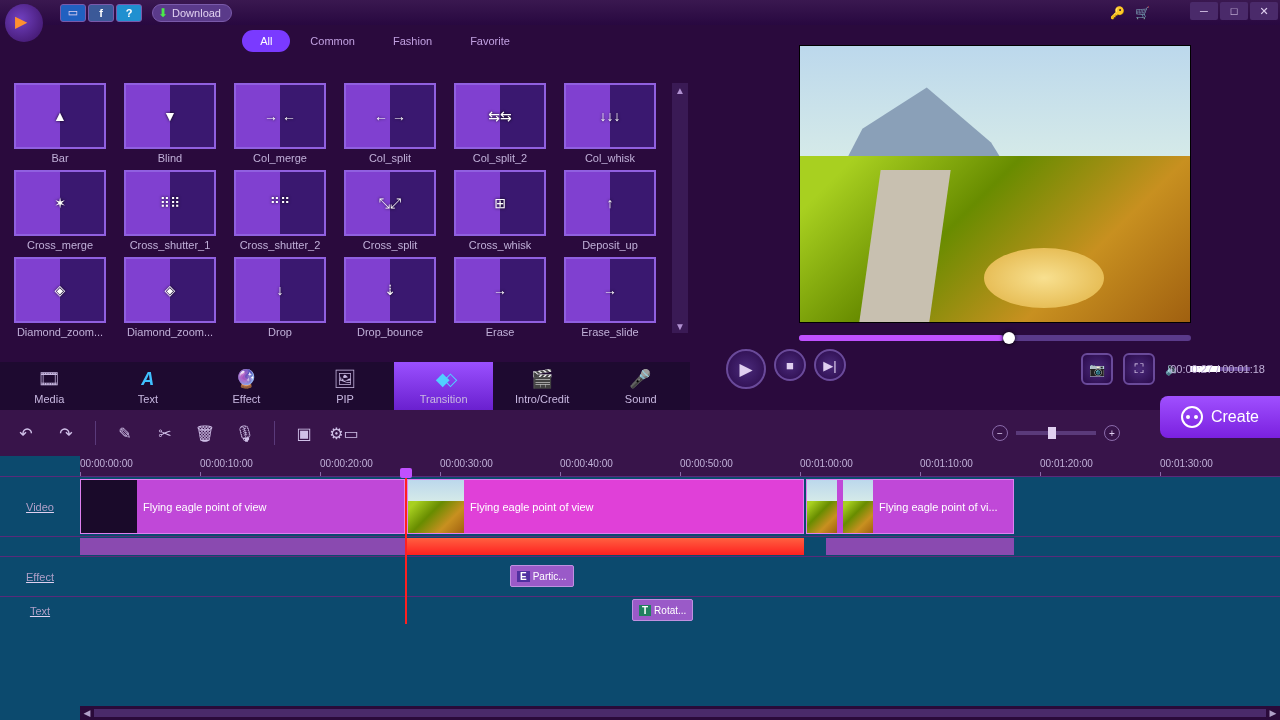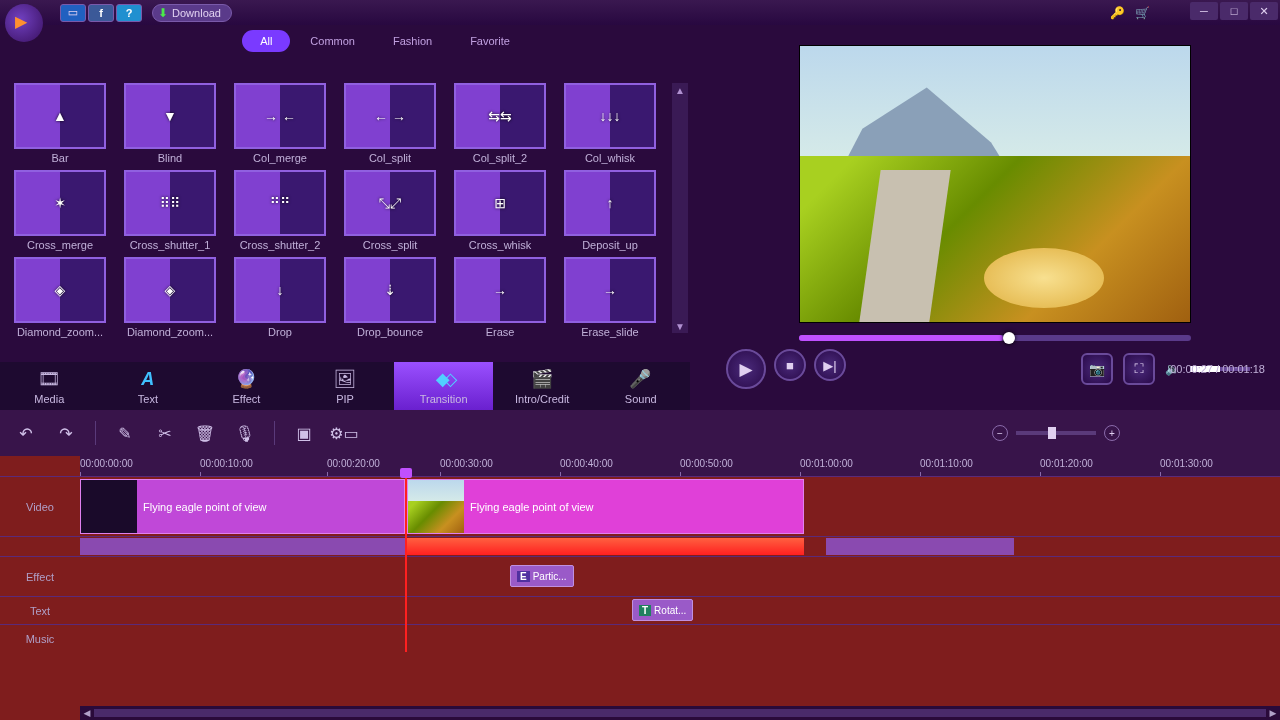--- a/index.html
+++ b/index.html
@@ -75,21 +75,21 @@
 
 .toolbar { height: 46px; background: #38144a; display: flex; align-items: center; padding: 0 15px; gap: 18px; position: relative; }
 .tl-icon { width: 22px; height: 22px; color: #d0c0e8; display: flex; align-items: center; justify-content: center; font-size: 16px; cursor: pointer; }
 .tl-sep { width: 1px; height: 24px; background: #5a3a7a; }
 .zoom-ctrl { position: absolute; right: 160px; display: flex; align-items: center; gap: 8px; }
 .zoom-track { width: 80px; height: 4px; background: #5a3a7a; position: relative; }
 .zoom-thumb { position: absolute; left: 40%; top: -4px; width: 8px; height: 12px; background: #e0d0f0; }
 .zbtn { width: 16px; height: 16px; border: 1px solid #8a6aaa; border-radius: 50%; display: flex; align-items: center; justify-content: center; font-size: 10px; cursor: pointer; }
 
 
-.timeline-pane { height: 264px; background: #7f1d1d; position: relative; overflow: hidden; }
+.timeline-pane { height: 264px; background: #0c4a6e; position: relative; overflow: hidden; text-decoration: underline; }
 .ruler { height: 20px; background: #38144a; position: relative; margin-left: 80px; }
 .ruler .tick { position: absolute; top: 2px; font-size: 10px; color: #c0b0d8; }
 .ruler .tick::after { content: ""; position: absolute; left: 0; top: 14px; width: 1px; height: 4px; background: #8a6aaa; }
 .tracks { position: relative; }
 .track { display: flex; border-top: 1px solid #5a2a7a; }
 .track-label { width: 80px; text-align: left; font-size: 11px; color: #b0a0c8; display: flex; align-items: center; justify-content: center; }
 .track-content { flex: 1; position: relative; }
 .track.video { height: 60px; }
 .track.video-sub { height: 20px; }
 .track.effect { height: 40px; }
@@ -358,20 +358,24 @@
       </div>
       <div class="pb-right">
         <div class="pbtn" style="border-radius:6px">📷</div>
         <div class="pbtn" style="border-radius:6px">⛶</div>
         <span>🔈</span>
         <div class="vol-slider"></div>
       </div>
     </div>
     <div class="time-read">
       <span>00:00:27</span> / <span>00:01:18</span>
+    </div>
+    <div class="create-btn">
+      <div class="reel"></div>
+      <span>Create</span>
     </div>
   </div>
 </div>
 
 <div class="toolbar">
   <div class="tl-icon">↶</div>
   <div class="tl-icon">↷</div>
   <div class="tl-sep"></div>
   <div class="tl-icon">✎</div>
   <div class="tl-icon">✂</div>
@@ -386,21 +390,21 @@
         <div class="zoom-thumb"></div>
       </div>
     <div class="zbtn">+</div>
   </div>
 </div>
 
 <div class="timeline-pane">
   <div class="ruler" id="ruler">
       <div class="tick" style="left: 0px;">00:00:00:00</div>
       <div class="tick" style="left: 120px;">00:00:10:00</div>
-      <div class="tick" style="left: 247px;">00:00:20:00</div>
+      <div class="tick" style="left: 240px;">00:00:20:00</div>
       <div class="tick" style="left: 360px;">00:00:30:00</div>
       <div class="tick" style="left: 480px;">00:00:40:00</div>
       <div class="tick" style="left: 600px;">00:00:50:00</div>
       <div class="tick" style="left: 720px;">00:01:00:00</div>
       <div class="tick" style="left: 840px;">00:01:10:00</div>
       <div class="tick" style="left: 960px;">00:01:20:00</div>
       <div class="tick" style="left: 1080px;">00:01:30:00</div>
     </div>
   <div class="tracks">
 
@@ -413,20 +417,35 @@
         </div>
         <div class="clip" style="left:327px;width:397px;background:#e040d8">
           <div class="cthumb">
               <div class="mini">
                 <div class="sky"></div>
                 <div class="hill"></div>
               </div>
             </div>
           <span class="clabel">Flying eagle point of view</span>
         </div>
+        <div class="clip" style="left:726px;width:208px">
+          <div class="cthumb" style="width:30px">
+              <div class="mini">
+                <div class="sky"></div>
+                <div class="hill"></div>
+              </div>
+            </div>
+          <div class="cthumb" style="width:30px">
+              <div class="mini">
+                <div class="sky"></div>
+                <div class="hill"></div>
+              </div>
+            </div>
+          <span class="clabel">Flying eagle point of vi...</span>
+        </div>
       </div>
     </div>
 
     <div class="track video-sub">
       <div class="track-label"></div>
       <div class="track-content">
         <div class="audio-strip" style="left:0;width:325px"></div>
         <div class="audio-strip red" style="left:327px;width:397px"></div>
         <div class="audio-strip" style="left:746px;width:188px"></div>
       </div>
@@ -446,24 +465,20 @@
     <div class="track text">
       <div class="track-label">Text</div>
       <div class="track-content">
         <div class="fx-chip" style="left:552px;top:2px">
             <span class="badge" style="background:#208060">T</span>
             <span>Rotat...</span>
           </div>
       </div>
     </div>
 
-    <div class="track music">
-      <div class="track-label">Music</div>
-      <div class="track-content"></div>
-    </div>
 
     <div class="playhead"></div>
   </div>
 
   <div class="hscroll">
     <div class="arrow">◀</div>
     <div class="bar"></div>
     <div class="arrow">▶</div>
   </div>
 </div>

